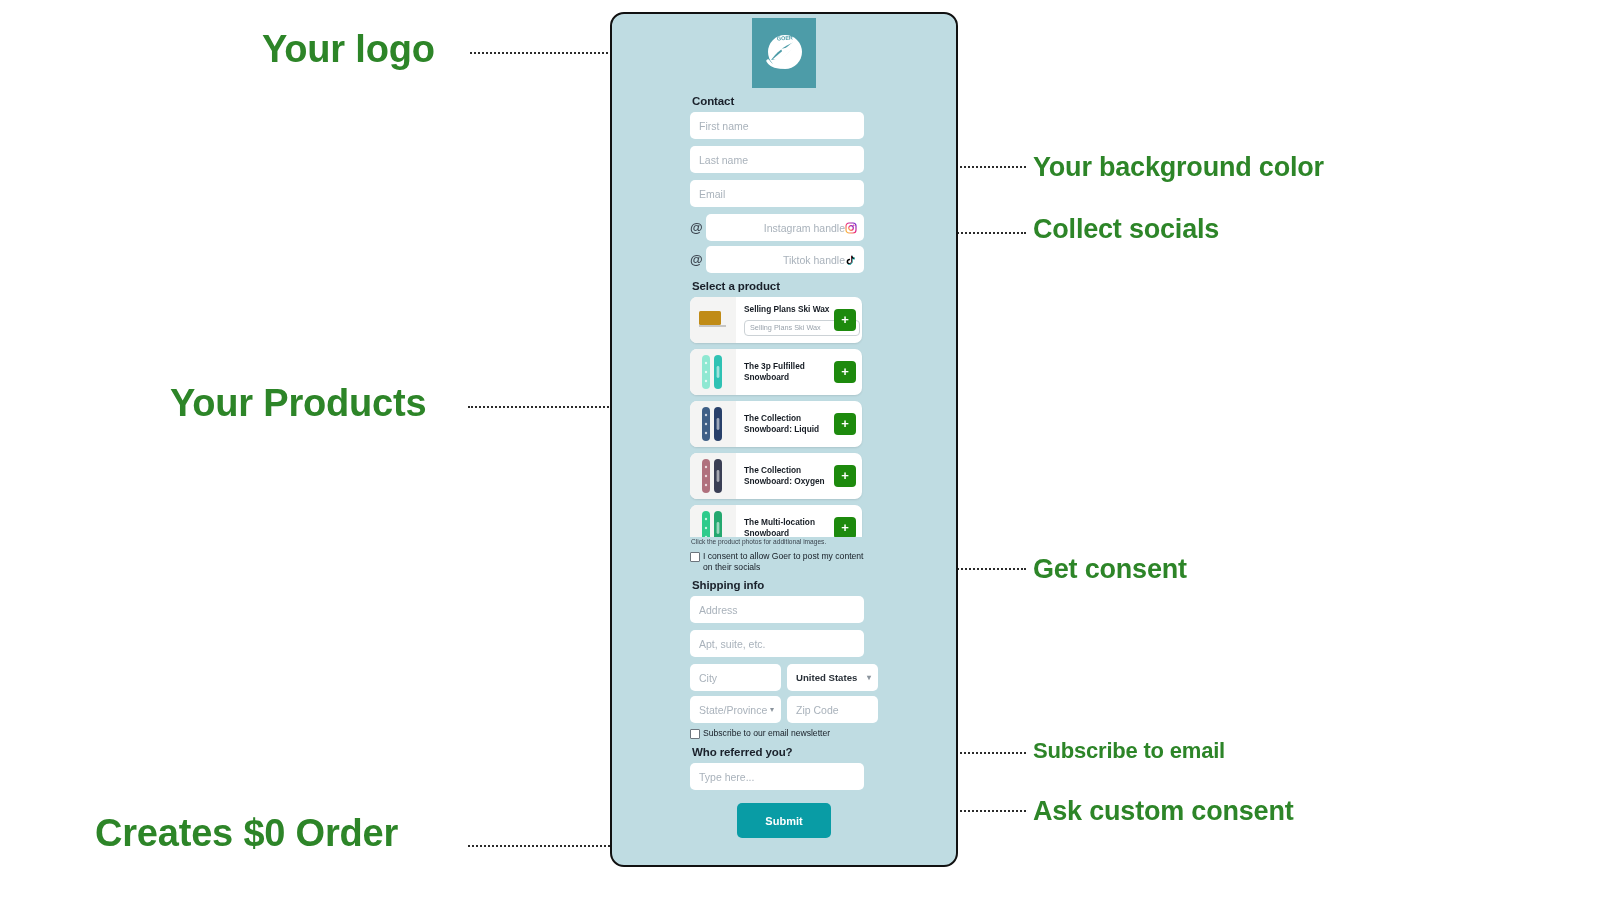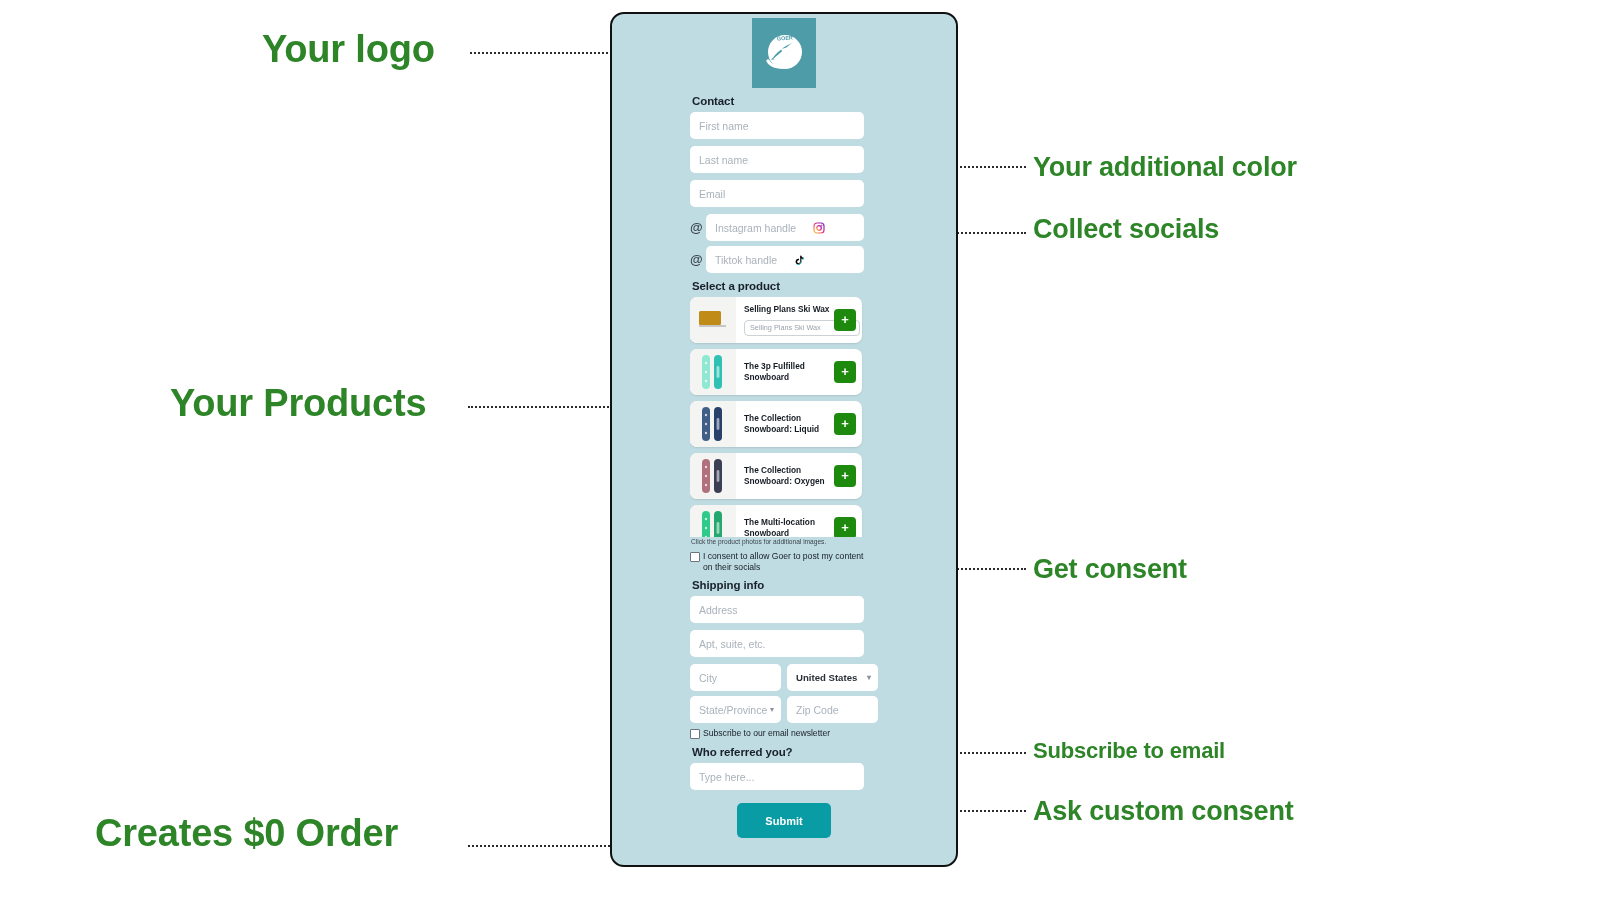--- a/index.html
+++ b/index.html
@@ -63,23 +63,23 @@
     padding:0 9px;box-sizing:border-box;
     font-size:10.5px;color:#a9b2bb;
   }
 
   .social-row{
     display:flex;align-items:center;gap:4px;margin-bottom:5px;
   }
   .at{font-size:13px;font-weight:700;color:#3c4550;width:12px;text-align:center;}
   .social-field{
     width:158px;height:27px;background:#fff;border-radius:5px;
-    display:flex;align-items:center;justify-content:flex-start;
+    display:flex;align-items:center;justify-content:flex-end;
     padding:0 7px 0 9px;box-sizing:border-box;
-    font-size:10.5px;color:#a9b2bb;gap:17px;
+    font-size:10.5px;color:#a9b2bb;
   }
 
   
   .prod-scroll{
     width:174px;height:240px;overflow:hidden;position:relative;
   }
   .prod-card{
     width:172px;background:#ffffff;border-radius:7px;
     margin-bottom:6px;display:flex;align-items:center;
     position:relative;box-sizing:border-box;
@@ -148,21 +148,21 @@
 
 <div class="annot" style="left:262px; top:28px; font-size:38px;">Your logo</div>
 <div class="dots" style="left:470px; top:52px; width:258px;"></div>
 
 <div class="annot" style="left:170px; top:382px; font-size:38px;">Your Products</div>
 <div class="dots" style="left:468px; top:406px; width:212px;"></div>
 
 <div class="annot" style="left:95px; top:812px; font-size:38px;">Creates $0 Order</div>
 <div class="dots" style="left:468px; top:845px; width:262px;"></div>
 
-<div class="annot" style="left:1033px; top:152px; font-size:27px;">Your additional color</div>
+<div class="annot" style="left:1033px; top:152px; font-size:27px;">Your background color</div>
 <div class="dots" style="left:868px; top:166px; width:158px;"></div>
 
 <div class="annot" style="left:1033px; top:214px; font-size:27px;">Collect socials</div>
 <div class="dots" style="left:866px; top:232px; width:160px;"></div>
 
 <div class="annot" style="left:1033px; top:554px; font-size:27px;">Get consent</div>
 <div class="dots" style="left:866px; top:568px; width:160px;"></div>
 
 <div class="annot" style="left:1033px; top:738px; font-size:22px;">Subscribe to email</div>
 <div class="dots" style="left:852px; top:752px; width:174px;"></div>

